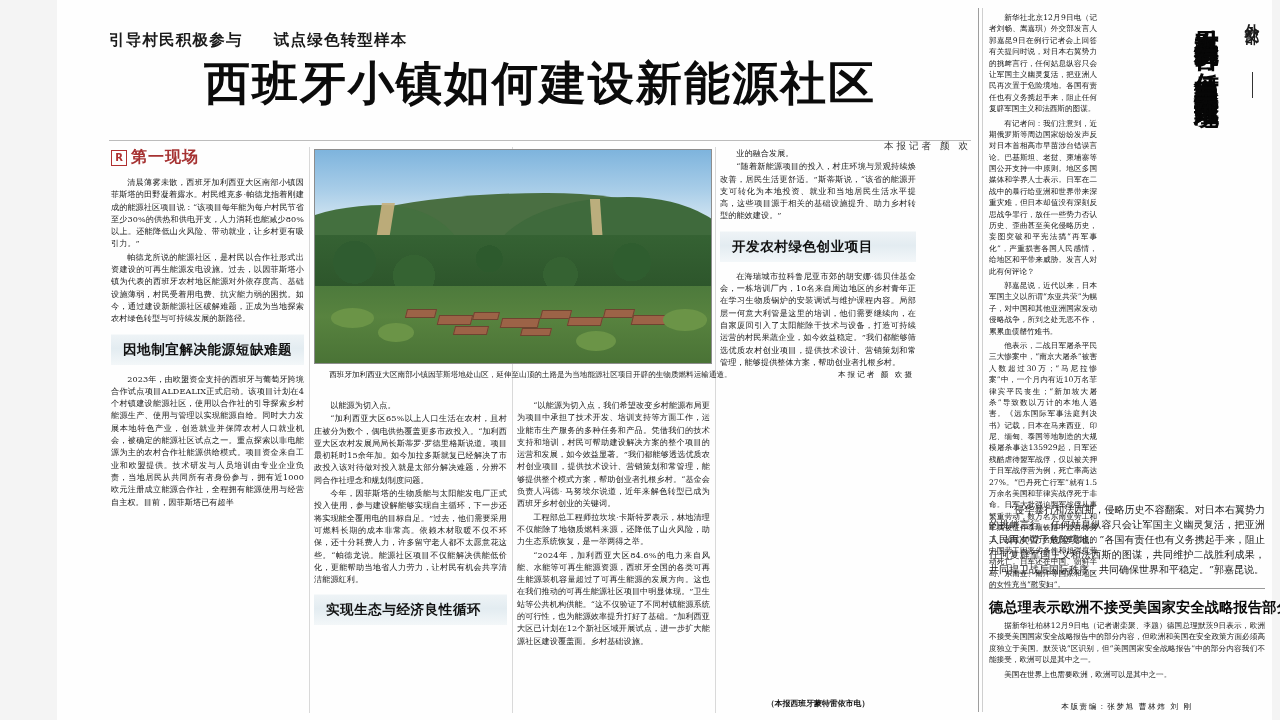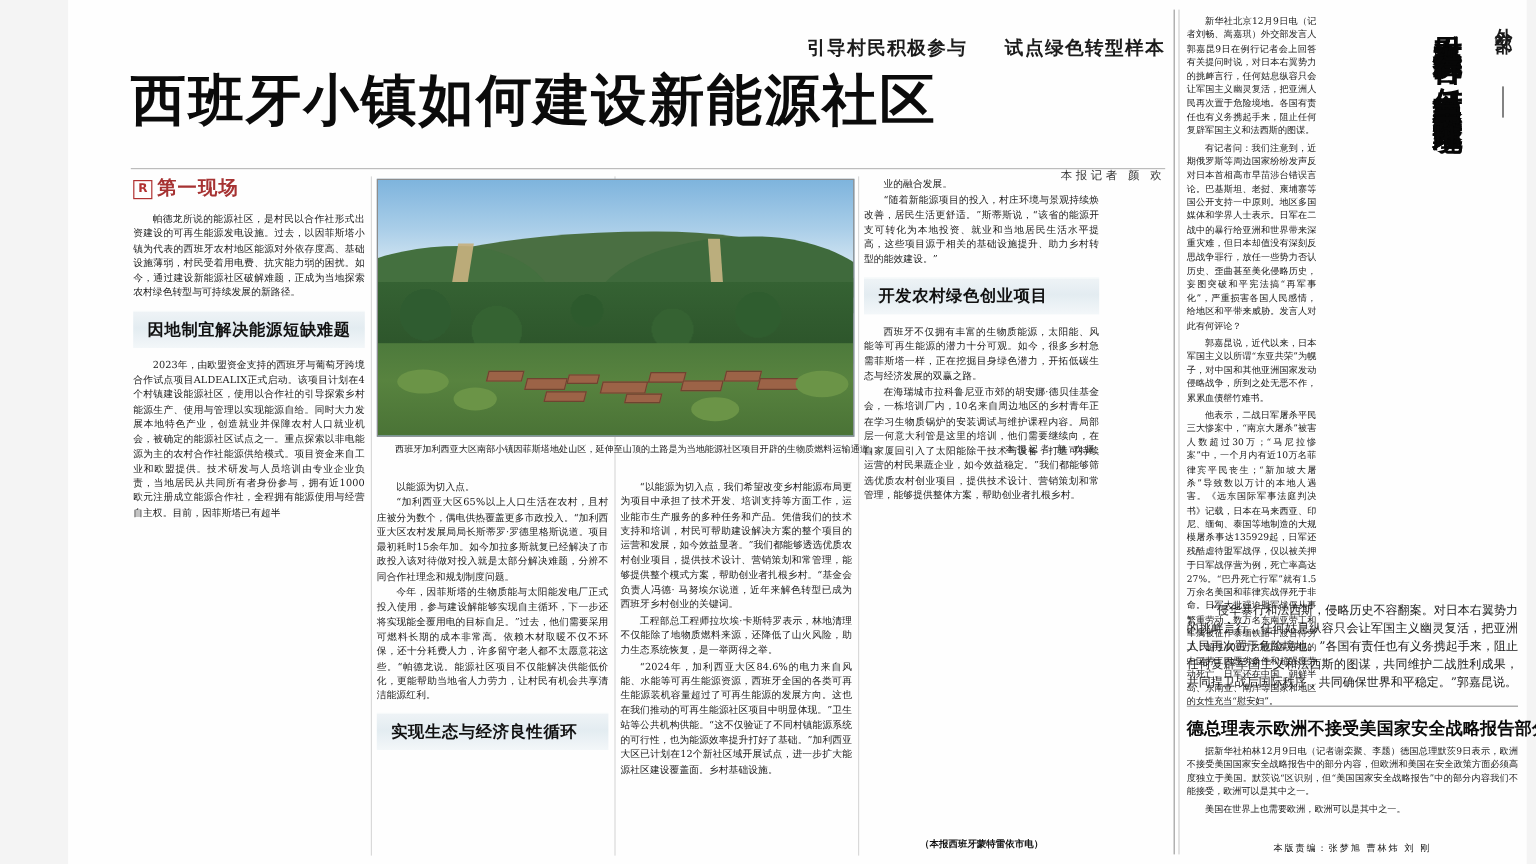--- a/index.html
+++ b/index.html
@@ -40,32 +40,32 @@
   }
 
   
   .main-article {
     position: absolute;
     left: 52px; top: 8px;
     width: 862px; height: 704px;
   }
 
   .shoulder {
-    text-align: right;
+    text-align: left;
     font-family: "DejaVu Sans", "Liberation Sans", sans-serif;
     font-size: 15.5px;
     font-weight: 700;
     color: #1b1b1b;
     letter-spacing: 1.2px;
     margin-top: 22px;
   }
   .shoulder .gap { display: inline-block; width: 18px; }
 
   .headline {
-    text-align: left;
+    text-align: center;
     font-size: 46px;
     font-weight: 900;
     color: #0b0b0b;
     letter-spacing: 2px;
     line-height: 1.12;
     margin-top: 7px;
     font-family: "DejaVu Sans", "Liberation Sans", sans-serif;
   }
 
   .byline-top {
@@ -406,20 +406,21 @@
         <div class="coldiv coldiv-a"></div>
         <div class="coldiv coldiv-b"></div>
         <div class="coldiv coldiv-c"></div>
 
         <div class="col col-1">
           <div class="kicker">
             <span class="r-badge">R</span>
             <span class="kicker-text">第一现场</span>
           </div>
           <div class="body-text">
+            <p>清晨薄雾未散，西班牙加利西亚大区南部小镇因菲斯塔的田野凝着露水。村民维克多·帕德龙指着刚建成的能源社区项目说：“该项目每年能为每户村民节省至少30%的供热和供电开支，人力消耗也能减少80%以上。还能降低山火风险、带动就业，让乡村更有吸引力。”</p>
             <p>帕德龙所说的能源社区，是村民以合作社形式出资建设的可再生能源发电设施。过去，以因菲斯塔小镇为代表的西班牙农村地区能源对外依存度高、基础设施薄弱，村民受着用电费、抗灾能力弱的困扰。如今，通过建设新能源社区破解难题，正成为当地探索农村绿色转型与可持续发展的新路径。</p>
           </div>
           <div class="subhead">因地制宜解决能源短缺难题</div>
           <div class="body-text">
             <p>2023年，由欧盟资金支持的西班牙与葡萄牙跨境合作试点项目ALDEALIX正式启动。该项目计划在4个村镇建设能源社区，使用以合作社的引导探索乡村能源生产、使用与管理以实现能源自给。同时大力发展本地特色产业，创造就业并保障农村人口就业机会，被确定的能源社区试点之一。重点探索以非电能源为主的农村合作社能源供给模式。项目资金来自工业和欧盟提供。技术研发与人员培训由专业企业负责，当地居民从共同所有者身份参与，拥有近1000欧元注册成立能源合作社，全程拥有能源使用与经营自主权。目前，因菲斯塔已有超半</p>
           </div>
         </div>
 
         <div class="col col-2">
           <div style="height:252px"></div>
@@ -440,21 +441,20 @@
           </div>
         </div>
 
         <div class="col col-4">
           <div class="body-text">
             <p>业的融合发展。</p>
             <p>“随着新能源项目的投入，村庄环境与景观持续焕改善，居民生活更舒适。”斯蒂斯说，“该省的能源开支可转化为本地投资、就业和当地居民生活水平提高，这些项目源于相关的基础设施提升、助力乡村转型的能效建设。”</p>
           </div>
           <div class="subhead wide">开发农村绿色创业项目</div>
           <div class="body-text">
-            <p>西班牙不仅拥有丰富的生物质能源，太阳能、风能等可再生能源的潜力十分可观。如今，很多乡村急需菲斯塔一样，正在挖掘目身绿色潜力，开拓低碳生态与经济发展的双赢之路。</p>
             <p>在海瑞城市拉科鲁尼亚市郊的胡安娜·德贝佳基金会，一栋培训厂内，10名来自周边地区的乡村青年正在学习生物质锅炉的安装调试与维护课程内容。局部层一何意大利管是这里的培训，他们需要继续向，在自家厦回引入了太阳能除干技术与设备，打造可持续运营的村民果蔬企业，如今效益稳定。”我们都能够筛选优质农村创业项目，提供技术设计、营销策划和常管理，能够提供整体方案，帮助创业者扎根乡村。</p>
           </div>
         </div>
 
         <div class="photo-wrap">
           <div class="sky"></div>
           <div class="ridge-far"></div>
           <div class="ridge-mid"></div>
           <div class="ridge-left"></div>
           <div class="road-a"></div>

